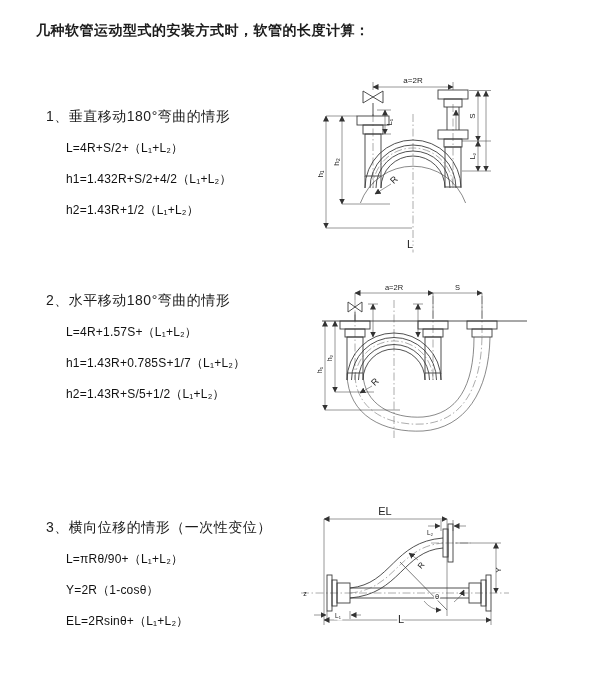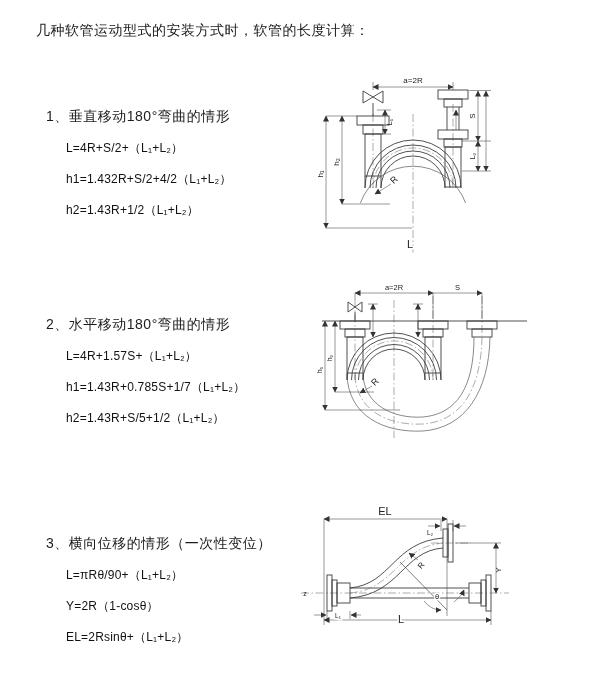--- a/index.html
+++ b/index.html
@@ -1,23 +1,23 @@
 <!DOCTYPE html>
 <html><head>
 <meta charset="utf-8">
 <style>
   html,body{margin:0;padding:0}
   body{width:600px;height:675px;background:#fff;position:relative;overflow:hidden;
        font-family:"Liberation Sans","DejaVu Sans",sans-serif;color:#1c1c1c}
   .page{position:absolute;inset:0;background:#fff}
-  .title{position:absolute;left:36px;top:22px;font-size:14px;font-weight:normal;letter-spacing:.5px;white-space:nowrap}
+  .title{position:absolute;left:36px;top:22px;font-size:14px;font-weight:bold;letter-spacing:.5px;white-space:nowrap}
   .sec{position:absolute;left:46px;width:280px}
   .sec-h{font-size:14px;font-weight:normal;letter-spacing:.5px;white-space:nowrap}
   .fm{margin:14px 0 0 20px;font-size:12px;letter-spacing:.2px;color:#111;white-space:nowrap}
-  #sec1{top:108px}#sec2{top:316px}#sec3{top:535px}
+  #sec1{top:108px}#sec2{top:292px}#sec3{top:519px}
   svg.diag{position:absolute}
   svg.diag text{fill:#222;font-family:"Liberation Sans","DejaVu Sans",sans-serif}
   .ko{paint-order:stroke;stroke:#fff;stroke-width:3px}
   .ln{stroke:#3d3d3d;fill:none;stroke-width:.9}
   .thin{stroke:#4a4a4a;fill:none;stroke-width:.65}
   .cl{stroke:#666;fill:none;stroke-width:.55;stroke-dasharray:8 2.5 1.5 2.5}
   .dim{stroke:#444;fill:none;stroke-width:.55}
 </style>
 </head>
 <body>

